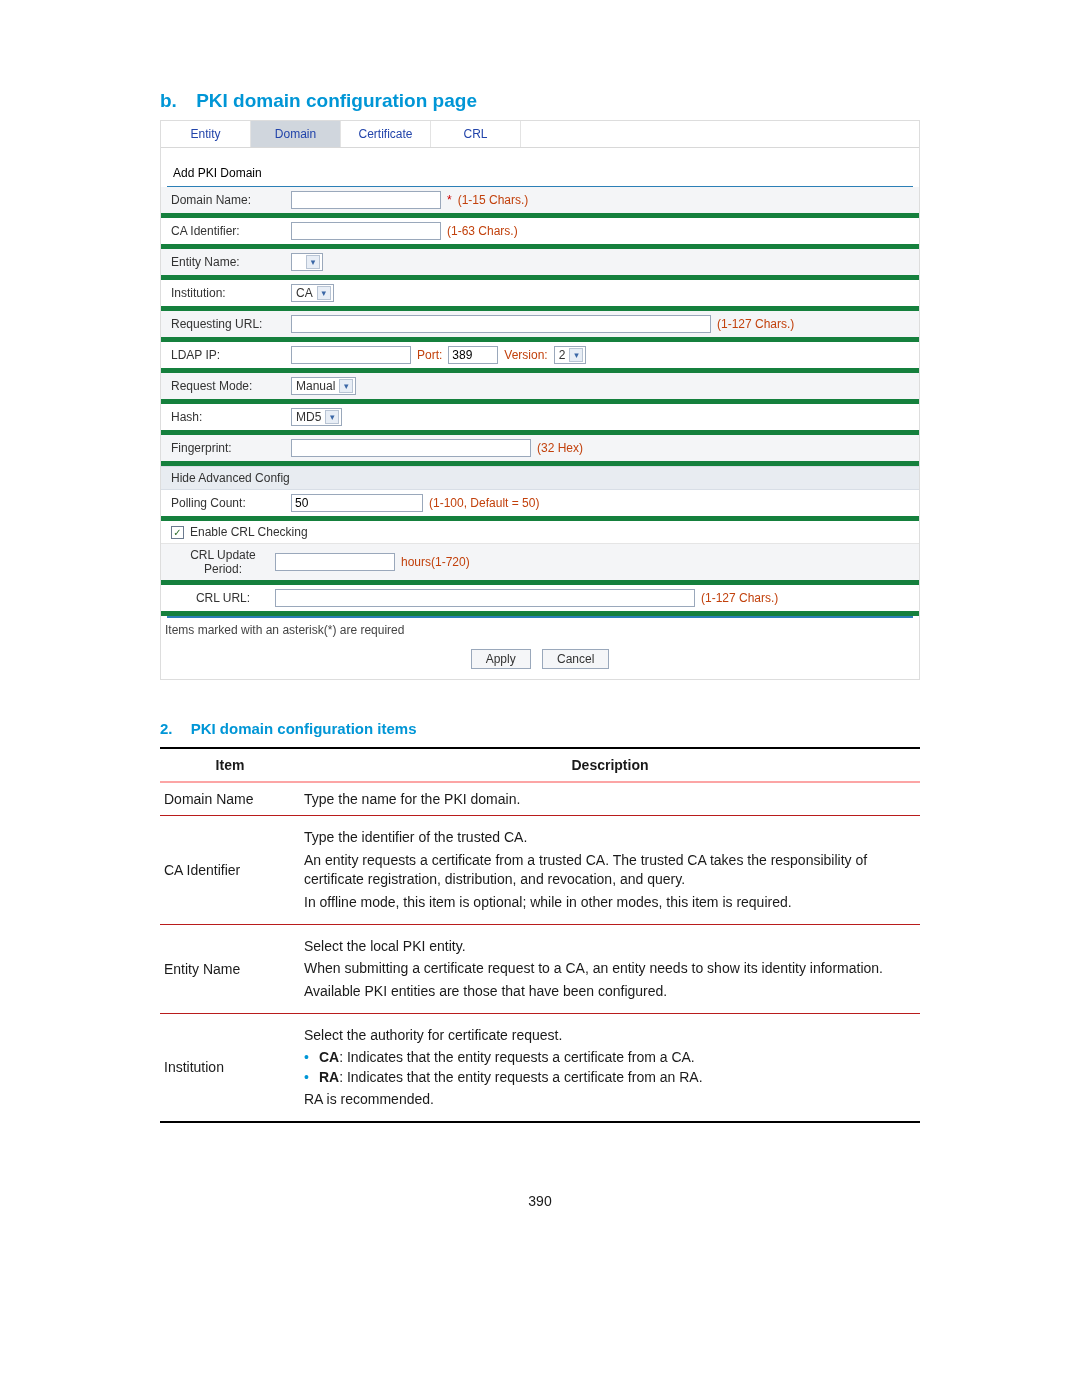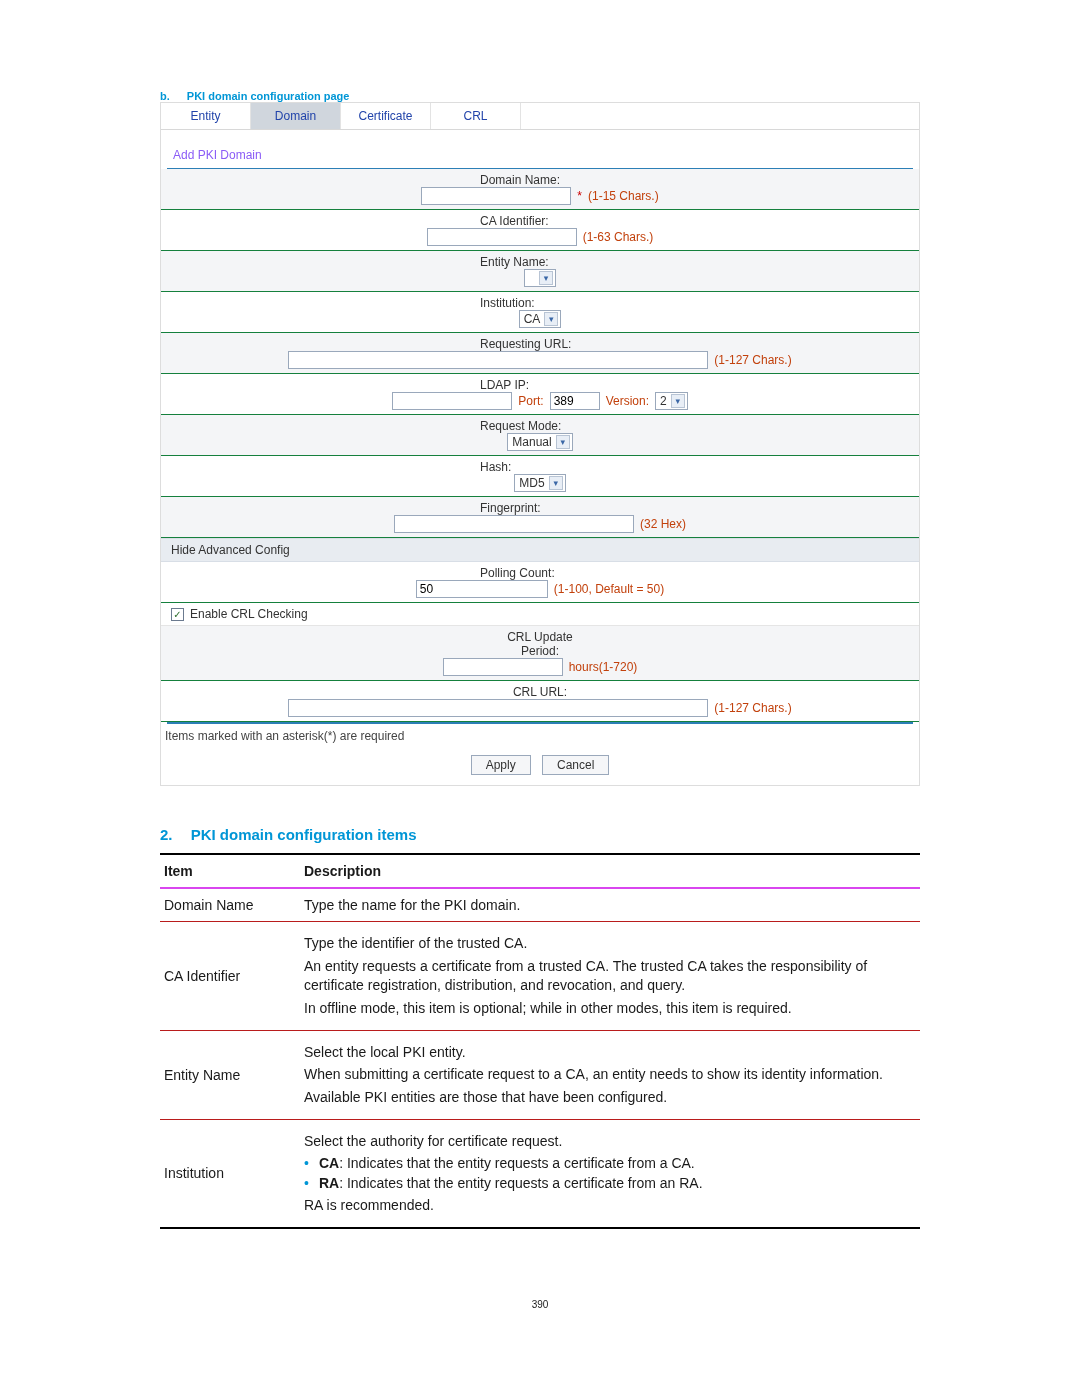--- a/index.html
+++ b/index.html
@@ -8,22 +8,22 @@
     background: #fff;
     width: 1080px;
     margin: 0 auto;
     padding: 90px 160px 60px 160px;
     color: #1a1a1a;
     font-size: 13.5px;
   }
   .heading-b {
     color: #0096d6;
     font-weight: bold;
-    font-size: 11px;
-    margin-bottom: 0;
+    font-size: 19px;
+    margin-bottom: 8px;
   }
   .heading-b .prefix { margin-right: 14px; }
   .heading-2 {
     color: #0096d6;
     font-weight: bold;
     font-size: 15px;
     margin: 40px 0 10px 0;
   }
   .heading-2 .prefix { margin-right: 14px; }
 
@@ -44,33 +44,32 @@
     width: 90px;
     text-align: center;
     border-right: 1px solid #e3e3e3;
     color: #2244aa;
   }
   .tabbar .tab.active {
     background: #d0d6dd;
     color: #2244aa;
   }
   .section-link {
-    color: #8b5cf6;
+    color: #000000;
     padding: 18px 0 6px 6px;
     border-bottom: 1px solid #2c7fb6;
     margin: 0 6px;
   }
   .form-rows { }
   .form-row {
     display:flex;
     align-items:center;
     padding:4px 10px;
-    border-bottom:1px solid #15803d;
+    border-bottom:5px solid #15803d;
     min-height:28px;
-    flex-direction:column;
   }
   .form-row.alt { background:#f4f5f7; }
   .form-label { width:120px; color:#333; }
   .form-field { flex:1; display:flex; align-items:center; gap:6px; flex-wrap:wrap; }
   .hint { color:#c2410c; font-size:12px; }
   .required { color:#c00; }
   input.txt {
     border:1px solid #9aa8bb;
     height:18px;
     padding:0 3px;
@@ -117,38 +116,38 @@
 
   
   .desc-table {
     width:100%;
     border-collapse:collapse;
     font-size:14px;
     border-top:2px solid #000;
     border-bottom:2px solid #000;
   }
   .desc-table th {
-    text-align:left;
+    text-align:center;
     font-weight:bold;
     padding:8px 4px;
-    border-bottom:2px solid #d946ef;
+    border-bottom:2px solid #fca5a5;
   }
   .desc-table td {
     padding:8px 4px;
     vertical-align:middle;
     border-bottom:1px solid #b91c1c;
   }
   .desc-table td.item-col { width:140px; }
   .desc-para { margin:4px 0; line-height:1.35; }
   .bul { display:flex; gap:10px; margin:3px 0; }
   .bul .dot { color:#0096d6; font-size:14px; line-height:1.2; }
   .pagenum {
     text-align:center;
     margin-top:70px;
-    font-size:10px;
+    font-size:14px;
   }
 </style>
 </head>
 <body>
 
 <div class="heading-b">
   <span class="prefix">b.</span>
   <span>PKI domain configuration page</span>
 </div>
 

